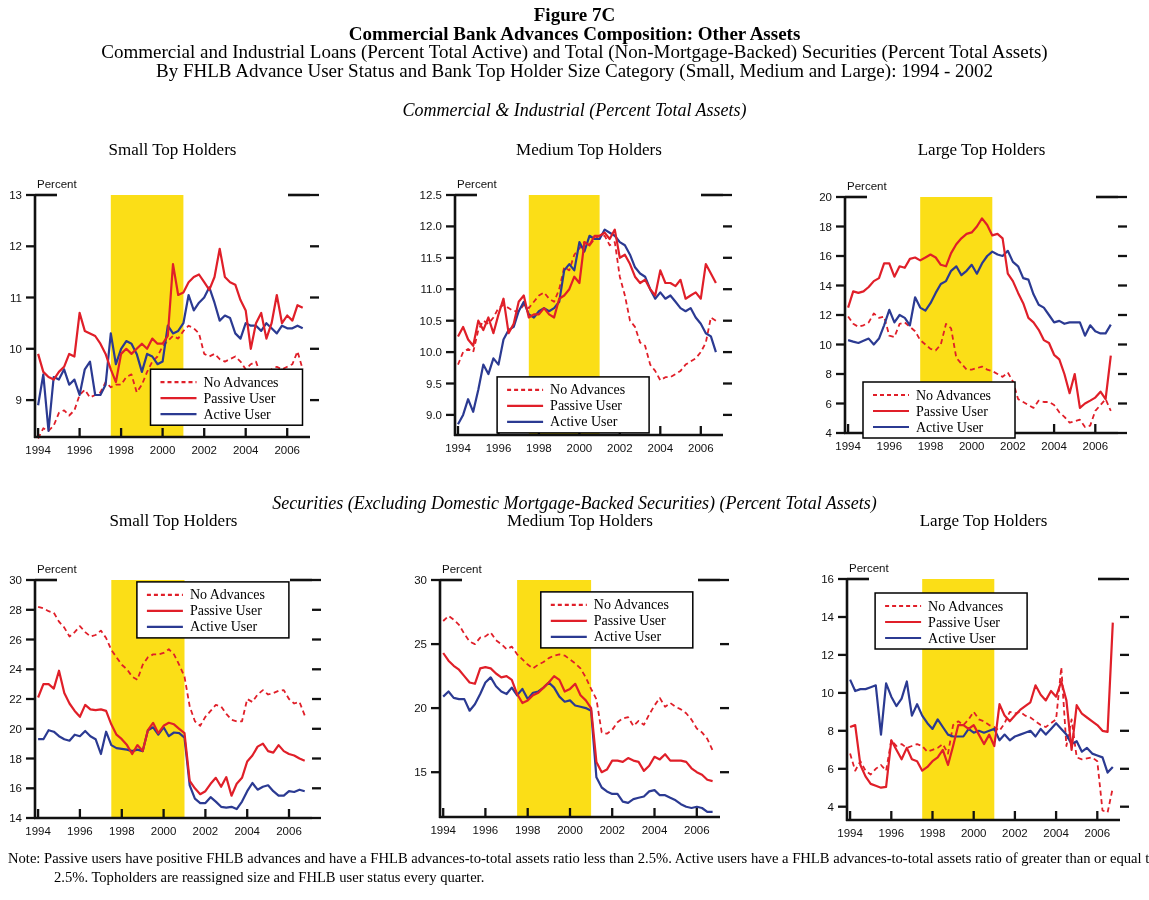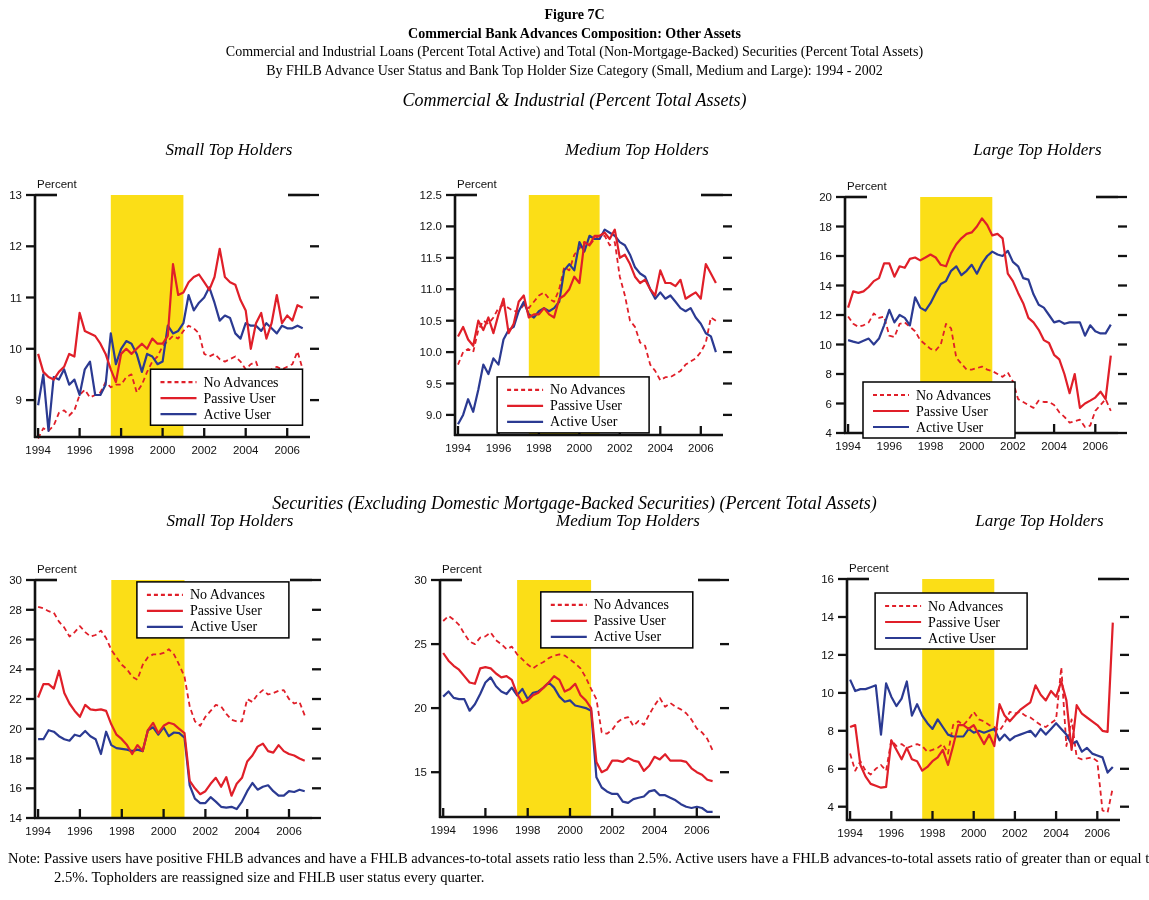--- a/index.html
+++ b/index.html
@@ -1,23 +1,23 @@
 <!DOCTYPE html>
 <html><head>
 <meta charset="utf-8">
 <style>
   html,body{margin:0;padding:0;background:#ffffff;}
   .page{position:relative;width:1149px;height:900px;background:#fff;overflow:hidden;
         font-family:"Liberation Serif",serif;color:#000;}
-  .hdr{position:absolute;top:6px;left:0;width:1149px;text-align:center;line-height:18.5px;font-size:14px;}
+  .hdr{position:absolute;top:6px;left:0;width:1149px;text-align:center;line-height:18.5px;font-size:19px;}
   .hdr .b{font-weight:bold;}
   .sec-head{position:absolute;left:0;width:1149px;text-align:center;font-style:italic;font-size:18px;}
-  #sec0{top:90px;}
+  #sec0{top:100px;}
   #sec1{top:466px;margin-top:27px;}
-  .chart-title{position:absolute;width:240px;text-align:right;font-size:17px;font-style:italic;}
+  .chart-title{position:absolute;width:240px;text-align:center;font-size:17px;}
   .note{position:absolute;top:849px;left:8px;width:1136px;font-size:14.6px;line-height:19px;
         padding-left:46px;text-indent:-46px;margin:0;}
   svg{position:absolute;}
   svg text{user-select:none;}
 </style>
 </head>
 <body>
 
 <div class="page">
   <div class="hdr">

